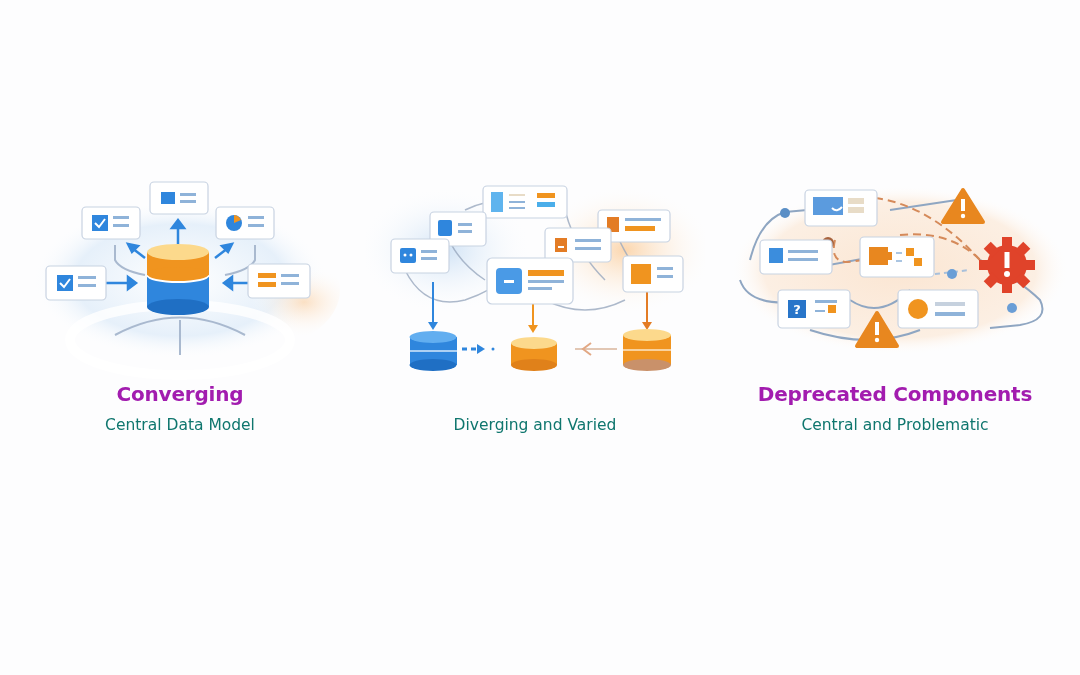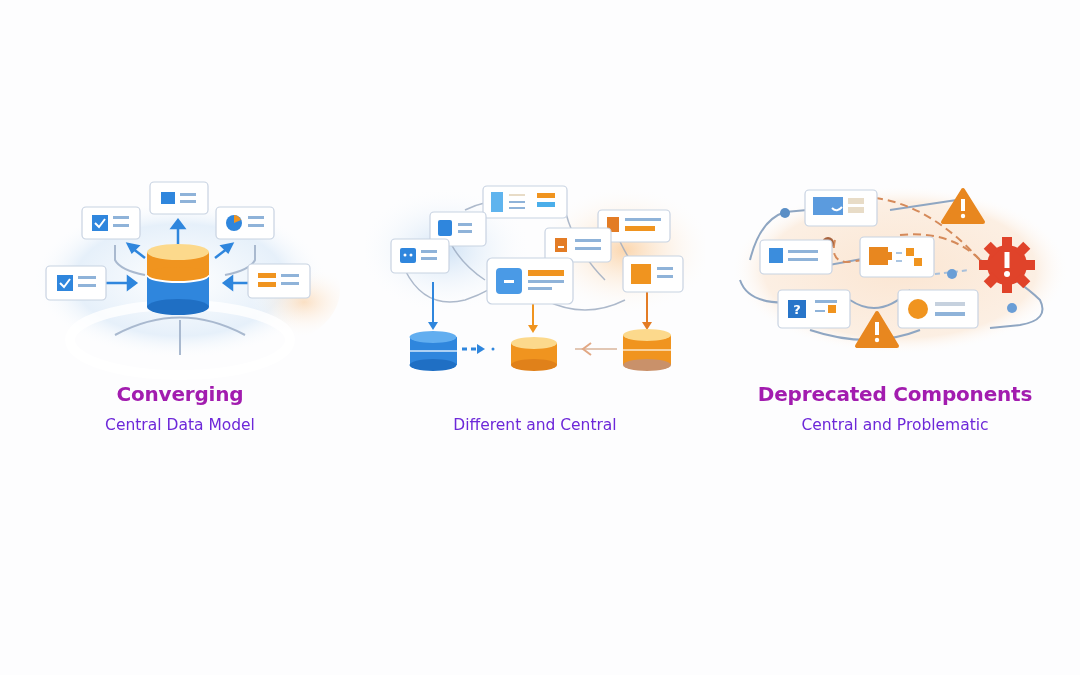--- a/index.html
+++ b/index.html
@@ -9,21 +9,21 @@
     font-family:"DejaVu Sans", sans-serif;
   }
   .panel { position:absolute; top:150px; height:300px; }
   .panel svg { position:absolute; left:0; top:0; }
   .title {
     position:absolute; left:0; width:100%; text-align:center;
     font-size:20px; font-weight:bold; color:#a21caf; letter-spacing:-0.2px;
   }
   .subtitle {
     position:absolute; left:0; width:100%; text-align:center;
-    font-size:15.5px; color:#6d28d9;
+    font-size:15.5px; color:#0f766e;
   }
   #p1 { left:20px; width:320px; }
   #p2 { left:365px; width:340px; }
   #p3 { left:720px; width:350px; }
   .card-rect { fill:#ffffff; stroke:#c8d3e2; stroke-width:1.2; }
 </style>
 </head>
 <body>
 
 <div class="panel" id="p1">
@@ -207,21 +207,21 @@
       <rect x="163" y="130" width="36" height="3" fill="#8fb3d9"></rect>
       <rect x="163" y="137" width="24" height="3" fill="#8fb3d9"></rect>
     </g>
     <g>
       <rect x="258" y="106" width="60" height="36" rx="4" class="card-rect"></rect>
       <rect x="266" y="114" width="20" height="20" fill="#f0941f"></rect>
       <rect x="292" y="117" width="16" height="3" fill="#8fb3d9"></rect>
       <rect x="292" y="125" width="16" height="3" fill="#8fb3d9"></rect>
     </g>
   </svg>
-  <div class="subtitle" style="top:266px">Different and Central</div>
+  <div class="subtitle" style="top:266px">Diverging and Varied</div>
 </div>
 
 <div class="panel" id="p3">
   <svg width="350" height="230" viewBox="0 0 350 230">
     <defs>
       <radialGradient id="g3" cx="50%" cy="50%" r="50%">
         <stop offset="0%" stop-color="#fbe6d3"></stop>
         <stop offset="80%" stop-color="#fcefe3"></stop>
         <stop offset="100%" stop-color="#ffffff" stop-opacity="0"></stop>
       </radialGradient>

